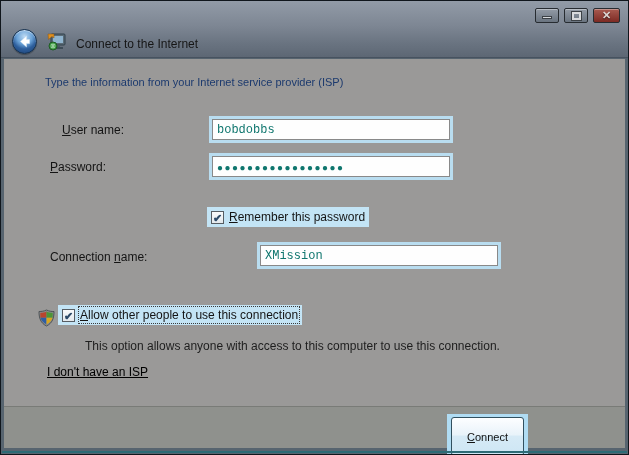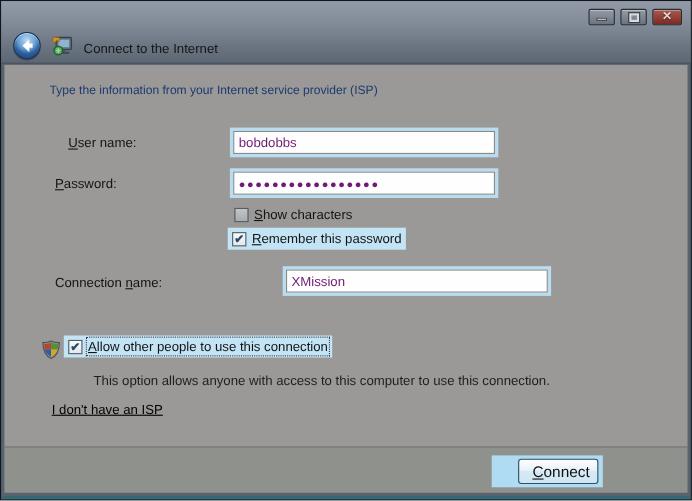--- a/index.html
+++ b/index.html
@@ -43,21 +43,21 @@
     position:absolute;left:75px;top:36px;font-size:12px;color:#161616;
   }
   
   .content{position:absolute;top:58px;left:3px;right:3px;bottom:48px;background:#9a9998;}
   .heading{position:absolute;left:41px;top:17px;font-size:11px;color:#1c3a6e;}
   .f-label{position:absolute;font-size:12px;color:#141414;}
   .mn{text-decoration:underline;text-underline-offset:1px;}
   .hl{position:absolute;background:#b9ddf0;padding:3px;display:block;}
   .txt{
     display:block;width:238px;height:21px;border:1px solid #898989;background:#fefefe;
-    font-family:Liberation Sans, sans-serif;font-size:12px;color:#701a75;
+    font-family:Liberation Mono, monospace;font-size:12px;color:#0f766e;
     padding:2px 4px;outline:none;
   }
   .pwd{font-size:10px;font-weight:bold;letter-spacing:1.5px;padding-top:5px;}
   .checkbox{
     display:inline-block;width:13px;height:13px;border:1px solid #565d63;
     background:linear-gradient(180deg,#c2c5c7,#a8abad);
     text-align:center;vertical-align:middle;flex:none;
   }
   .checkbox.lit{background:linear-gradient(180deg,#f8fafb,#e3e9ed);}
   .check-glyph{display:block;font-size:11px;line-height:12px;color:#2c4a68;font-weight:bold;}
@@ -67,25 +67,25 @@
   .focus-dotted{outline:1px dotted #3a3a3a;outline-offset:1px;}
   .desc{position:absolute;font-size:12px;color:#1e1e1e;}
   .isp-link{position:absolute;font-size:12px;color:#000000;text-decoration:underline;cursor:pointer;}
   .shield{position:absolute;width:17px;height:18px;}
   
   .footer{
     position:absolute;left:3px;right:3px;bottom:6px;height:42px;
     background:#8f918d;border-top:1px solid #797b77;
   }
   .btn{
-    height:23px;border:1px solid #41484e;border-radius:3px;
-    font-family:"Liberation Sans",sans-serif;font-size:14px;color:#111;
+    height:39px;border:1px solid #41484e;border-radius:3px;
+    font-family:"Liberation Sans",sans-serif;font-size:11px;color:#111;
     background:linear-gradient(180deg,#b8bbbd 0%,#a2a5a7 45%,#929597 50%,#9a9d9f 100%);
     box-shadow:inset 0 1px 0 rgba(255,255,255,.45);
-    padding:0 12px;cursor:default;margin-left:20px;
+    padding:0 12px;cursor:default;
   }
   .btn-glow{position:absolute;left:443px;top:7px;background:#b0dcf3;padding:3px 4px;display:block;}
   .btn-default{
     width:73px;border-color:#32505f;
     background:linear-gradient(180deg,#fdfeff 0%,#e9f3fa 45%,#d6eaf6 50%,#cde6f4 100%);
   }
   .btn-cancel{position:absolute;left:534px;top:10px;width:70px;}
   .bottom-accent{position:absolute;left:1px;right:1px;bottom:1px;height:2px;background:#2c6b76;}
 </style>
 </head>
@@ -128,26 +128,20 @@
     <label class="f-label" style="left:58px;top:64px;"><span></span><span class="mn">U</span><span>ser name:</span></label>
     <span class="hl" style="left:205px;top:57px;">
       <input class="txt" value="bobdobbs" style="">
     </span>
 
     <label class="f-label" style="left:46px;top:101px;"><span></span><span class="mn">P</span><span>assword:</span></label>
     <span class="hl" style="left:205px;top:94px;">
       <input class="txt pwd" value="●●●●●●●●●●●●●●●●●" style="">
     </span>
 
-    <div class="chk-row" style="left:209px;top:129px;">
-      <span class="checkbox">
-          <span class="check-glyph"></span>
-        </span>
-      <span class="chk-label"><span class="mn">S</span><span>how characters</span></span>
-    </div>
 
     <div class="hl-soft" style="left:203px;top:148px;">
       <span class="checkbox lit">
           <span class="check-glyph">✔</span>
         </span>
       <span class="chk-label"><span class="mn">R</span><span>emember this password</span></span>
     </div>
 
     <label class="f-label" style="left:46px;top:191px;"><span>Connection </span><span class="mn">n</span><span>ame:</span></label>
     <span class="hl" style="left:217px;top:183px;margin-left:36px;">

